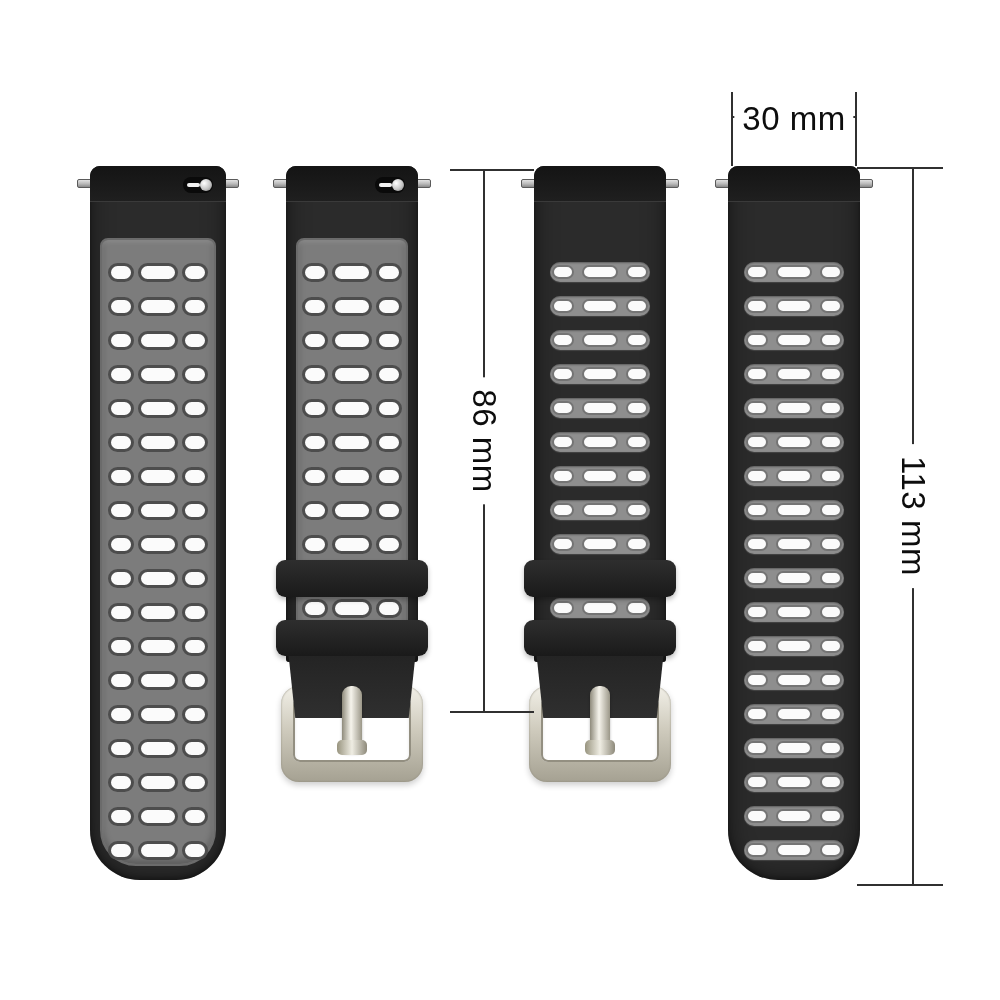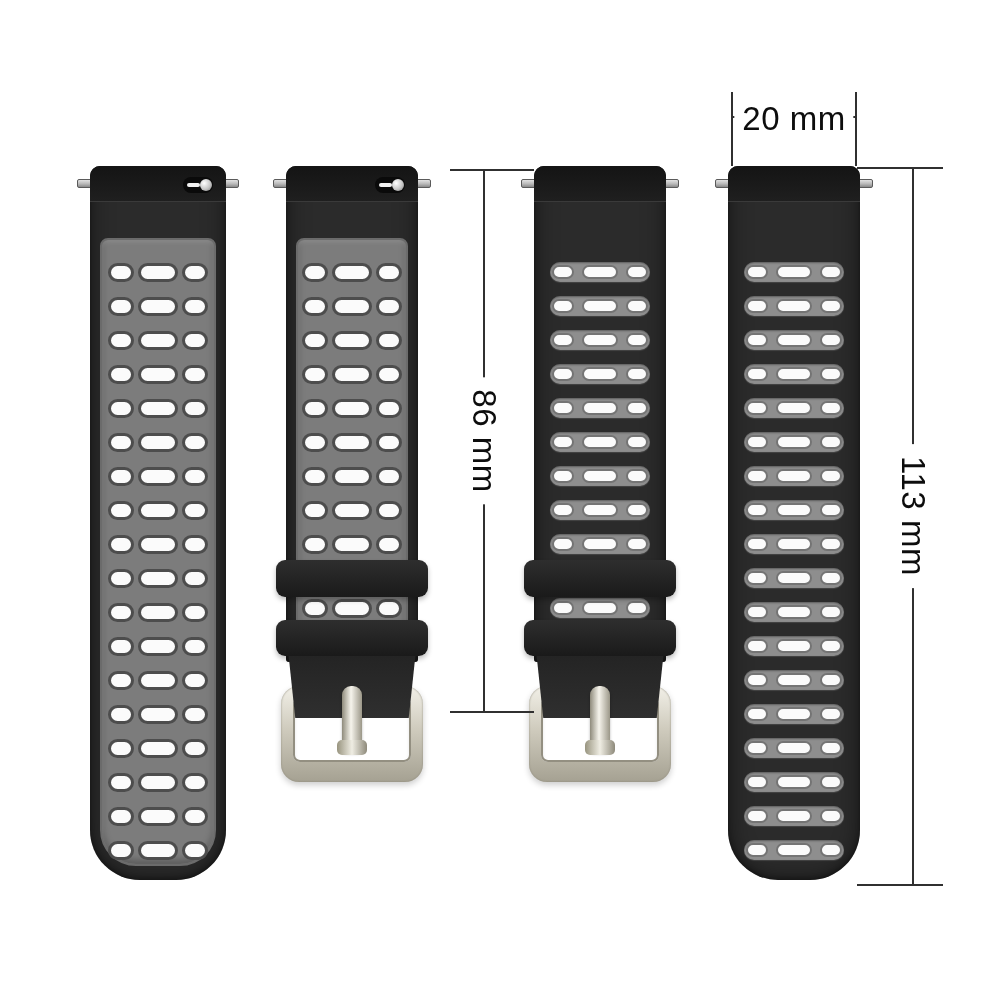--- a/index.html
+++ b/index.html
@@ -356,21 +356,21 @@
         </div>
       </div>
     </div>
 
   <div class="dims">
 
     <div>
       <div class="line v" style="left:731px;top:92px;height:74px;"></div>
       <div class="line v" style="left:855px;top:92px;height:74px;"></div>
       <div class="line h" style="left:731px;top:116px;width:126px;"></div>
-      <span class="dim-label" style="left:794px;top:118px;">20 mm</span>
+      <span class="dim-label" style="left:794px;top:118px;">30 mm</span>
     </div>
 
     <div>
       <div class="line h" style="left:450px;top:169px;width:84px;"></div>
       <div class="line h" style="left:450px;top:711px;width:84px;"></div>
       <div class="line v" style="left:483px;top:169px;height:544px;"></div>
       <span class="dim-label rot" style="left:484px;top:441px;">86 mm</span>
     </div>
 
     <div>

